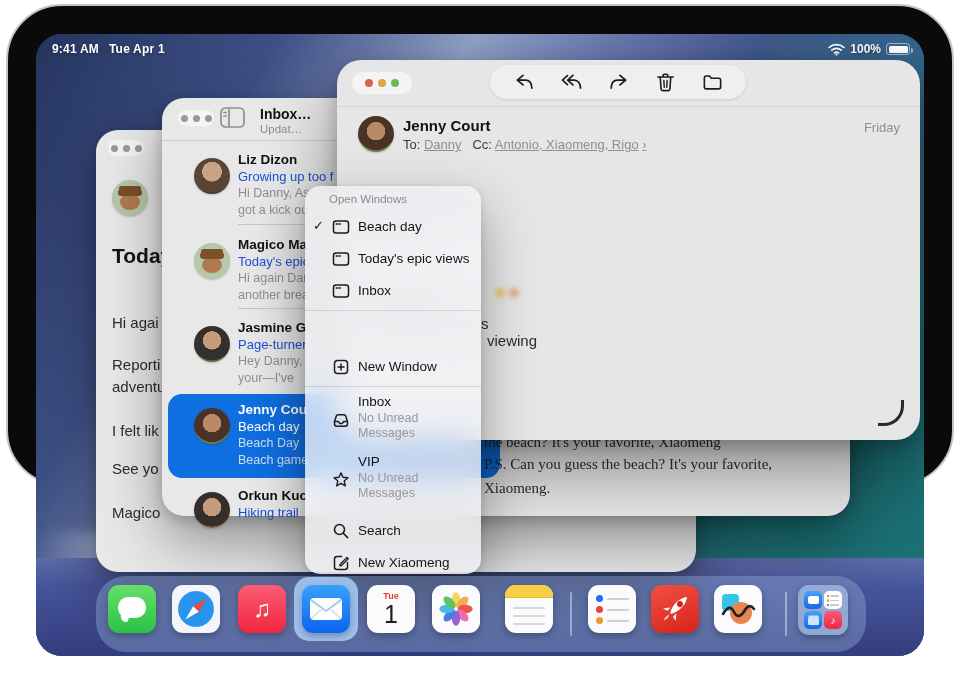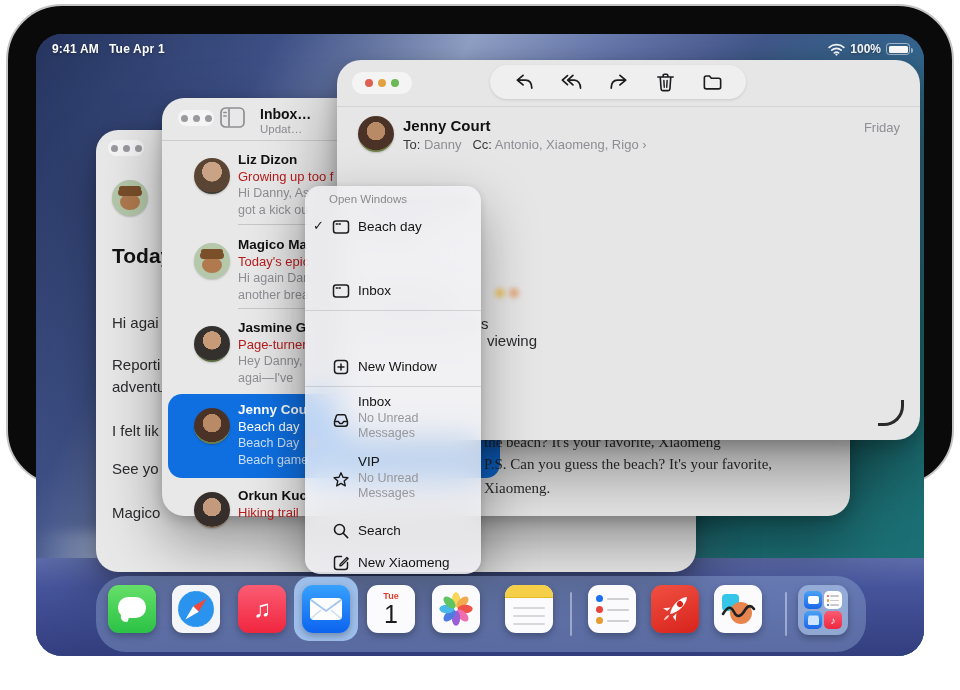--- a/index.html
+++ b/index.html
@@ -67,40 +67,40 @@
   .tw-line { position:absolute; left:16px; width:110px; font-size:15px; color:#2c2c2e; white-space:nowrap; overflow:hidden; }
 
   
   .win-inbox { left:126px; top:64px; width:688px; height:418px; }
   .win-inbox .dots-pill { left:16px; top:12px; width:36px; height:16px; }
   .ix-title { position:absolute; left:98px; top:8px; }
   .ix-title b { display:block; font-size:14px; color:#121212; }
   .ix-title span { display:block; font-size:11.5px; color:#8e8e93; margin-top:1px; }
   .msg-row { position:absolute; left:76px; width:112px; line-height:16.5px; white-space:nowrap; overflow:visible; }
   .msg-row .nm { font-size:13.5px; font-weight:700; color:#121212; }
-  .msg-row .sb { font-size:13px; color:#b91c1c; }
+  .msg-row .sb { font-size:13px; color:#1d4ed8; }
   .msg-row .pv { font-size:12.5px; color:#8e8e93; }
   .sel-rect { position:absolute; left:6px; width:332px; height:84px; background:#0f6fe0; border-radius:14px; }
   .msg-row.sel .nm, .msg-row.sel .sb { color:#fff; }
   .msg-row.sel .pv { color:rgba(255,255,255,.78); }
   .row-sep { left:76px; width:250px; background:rgba(0,0,0,.14); }
   .pane-line { position:absolute; left:322px; font-size:15px; color:#2c2c2e; white-space:nowrap;font-family:Liberation Serif, serif; }
 
   
   .win-front { left:301px; top:26px; width:583px; height:380px; border-radius:24px; background:#e6e6e7;
       box-shadow:0 30px 70px rgba(0,0,0,.42), 0 6px 18px rgba(0,0,0,.22); }
   .win-front .dots-pill { left:15px; top:12px; width:60px; height:22px; }
   .win-front .dots-pill i { width:8px; height:8px; }
   .toolbar-pill { position:absolute; left:153px; top:5px; width:256px; height:34px; border-radius:17px;
       background:#efeff0; box-shadow:0 1px 3px rgba(0,0,0,.12); display:flex; align-items:center;
       justify-content:center; gap:24px; }
   .tb-ic { width:23px; height:23px; display:block; }
   .fw-name { position:absolute; left:66px; top:57px; font-size:15px; font-weight:700; color:#121212; }
   .fw-to { position:absolute; left:66px; top:77px; font-size:13px; color:#3a3a3c; }
-  .fw-to .dim { color:#8e8e93; }
+  .fw-to .dim { color:#8e8e93;text-decoration:underline; }
   .fw-date { position:absolute; right:20px; top:60px; font-size:13px; color:#8e8e93; }
   .fw-frag { position:absolute; font-size:15px; color:#2c2c2e; }
   .resize-arc { position:absolute; right:16px; bottom:14px; width:26px; height:26px;
       border-right:3px solid #2a2a2c; border-bottom:3px solid #2a2a2c; border-bottom-right-radius:20px; }
 
   
   .menu { position:absolute; left:269px; top:152px; width:176px; height:388px; border-radius:15px;
       background:rgba(244,244,247,.78); backdrop-filter:blur(16px) saturate(150%);
       -webkit-backdrop-filter:blur(16px) saturate(150%);
       box-shadow:0 22px 55px rgba(0,0,0,.35), 0 2px 8px rgba(0,0,0,.15); overflow:hidden; }
@@ -234,21 +234,21 @@
         <div class="pv">Hi again Dan</div>
         <div class="pv">another brea</div>
       </div>
       <div class="hairline row-sep" style="top:210px;"></div>
 
       <div class="avatar av-photo-b" style="left:32px; top:228px;"></div>
       <div class="msg-row" style="top:222px;">
         <div class="nm">Jasmine G</div>
         <div class="sb">Page-turner</div>
         <div class="pv">Hey Danny,</div>
-        <div class="pv">agai—I've</div>
+        <div class="pv">your—I've</div>
       </div>
 
       <div class="sel-rect" style="top:296px;"></div>
       <div class="avatar av-photo-c" style="left:32px; top:310px;"></div>
       <div class="msg-row sel" style="top:304px;">
         <div class="nm">Jenny Cou</div>
         <div class="sb">Beach day</div>
         <div class="pv">Beach Day</div>
         <div class="pv">Beach game</div>
       </div>
@@ -322,20 +322,27 @@
 
       <div class="menu-row" style="top:26px;">
         <span class="chk">✓</span>
         <svg class="mi" viewBox="0 0 18 18">
           <rect x="1.5" y="3" width="15" height="12" rx="2.5" fill="none" stroke="#1c1c1e" stroke-width="1.5"></rect>
           <path d="M4.2 6 h1.4 M7 6 h1.4" stroke="#1c1c1e" stroke-width="1.3" stroke-linecap="round"></path>
         </svg>
         <span class="lb">Beach day</span>
       </div>
 
+      <div class="menu-row" style="top:58px;">
+        <svg class="mi" viewBox="0 0 18 18">
+          <rect x="1.5" y="3" width="15" height="12" rx="2.5" fill="none" stroke="#1c1c1e" stroke-width="1.5"></rect>
+          <path d="M4.2 6 h1.4 M7 6 h1.4" stroke="#1c1c1e" stroke-width="1.3" stroke-linecap="round"></path>
+        </svg>
+        <span class="lb">Today's epic views</span>
+      </div>
 
       <div class="menu-row" style="top:90px;">
         <svg class="mi" viewBox="0 0 18 18">
           <rect x="1.5" y="3" width="15" height="12" rx="2.5" fill="none" stroke="#1c1c1e" stroke-width="1.5"></rect>
           <path d="M4.2 6 h1.4 M7 6 h1.4" stroke="#1c1c1e" stroke-width="1.3" stroke-linecap="round"></path>
         </svg>
         <span class="lb">Inbox</span>
       </div>
 
       <div class="menu-sep" style="top:124px;"></div>

